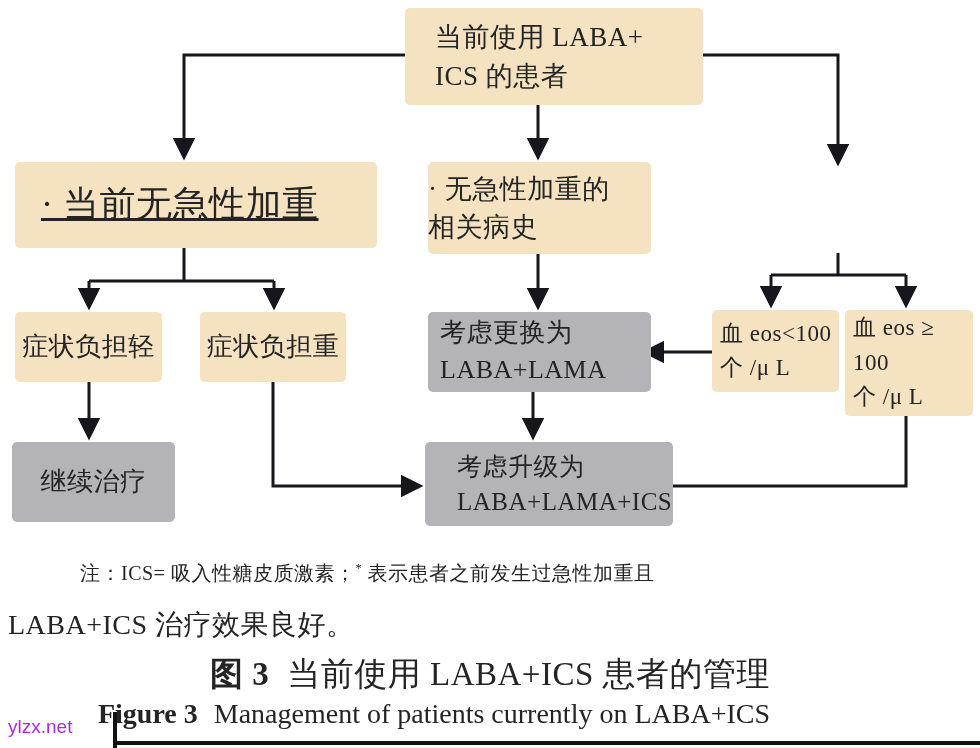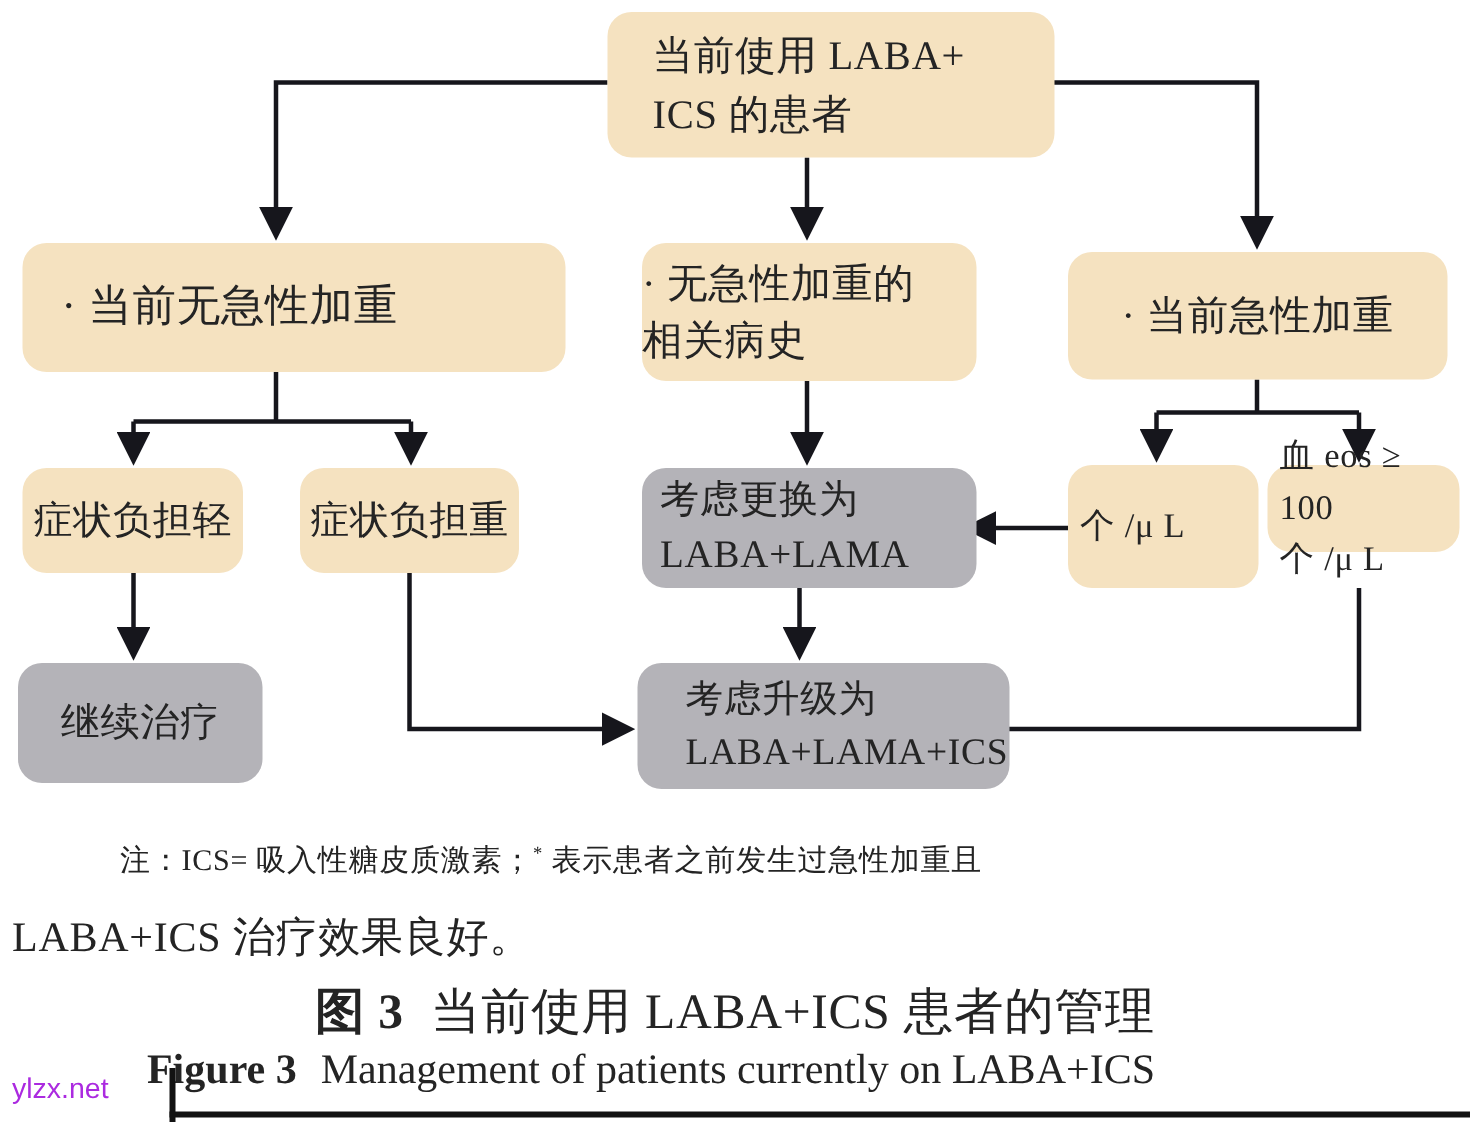--- a/index.html
+++ b/index.html
@@ -2,39 +2,39 @@
 <html><head>
 <meta charset="utf-8">
 <style>
   html,body{margin:0;padding:0;background:#ffffff;}
   .canvas{
     position:relative;width:980px;height:748px;background:#ffffff;overflow:hidden;
     font-family:"Liberation Serif","DejaVu Serif",serif;color:#242424;
   }
   .arrows{position:absolute;left:0;top:0;width:980px;height:560px;z-index:1;}
   .node{
-    position:absolute;z-index:2;border-radius:16px;background:#f5e2c0;
+    position:absolute;z-index:2;border-radius:5px;background:#f5e2c0;
     display:flex;flex-direction:column;justify-content:center;
     font-size:26px;line-height:1.42;letter-spacing:0.5px;
   }
   .node.gray{background:#b4b3b8;}
   .node.center{align-items:center;text-align:center;}
   .node .ln{display:block;}
   sup.star{font-size:0.62em;vertical-align:super;line-height:0;}
 
   
   .n-top{left:405px;top:8px;width:268px;height:97px;padding-left:30px;font-size:27px;}
-  .n-left{left:15px;top:162px;width:336px;height:86px;padding-left:26px;font-size:29px;}
+  .n-left{left:15px;top:162px;width:336px;height:86px;padding-left:26px;font-size:36px;text-decoration:underline;}
   .n-mid{left:428px;top:162px;width:223px;height:92px;padding-left:0;font-size:27px;}
   .n-right{left:712px;top:168px;width:253px;height:85px;font-size:27px;}
   .n-symlight{left:15px;top:312px;width:147px;height:70px;}
   .n-symheavy{left:200px;top:312px;width:146px;height:70px;}
   .n-switch{left:428px;top:312px;width:211px;height:80px;padding-left:12px;}
   .n-eoslow{left:712px;top:310px;width:119px;height:82px;padding-left:8px;font-size:23px;line-height:1.5;}
-  .n-eoshigh{left:845px;top:310px;width:120px;height:58px;padding-left:8px;font-size:23px;line-height:1.5;}
+  .n-eoshigh{left:845px;top:310px;width:120px;height:106px;padding-left:8px;font-size:23px;line-height:1.5;}
   .n-continue{left:12px;top:442px;width:163px;height:80px;}
   .n-upgrade{left:425px;top:442px;width:216px;height:84px;padding-left:32px;font-size:25px;}
 
   
   .note1{position:absolute;left:80px;top:560px;font-size:20px;letter-spacing:0.5px;z-index:2;}
   .note2{position:absolute;left:8px;top:606px;font-size:28px;letter-spacing:0.5px;z-index:2;}
   .cap-zh{position:absolute;left:0;top:652px;width:980px;text-align:center;font-size:33px;letter-spacing:0.5px;z-index:2;}
   .cap-zh .b{font-weight:bold;margin-right:18px;}
   .cap-en{position:absolute;left:0;top:698px;width:868px;text-align:center;font-size:28px;z-index:2;}
   .cap-en .b{font-weight:bold;margin-right:16px;}
@@ -82,38 +82,36 @@
 
   <div class="node n-left">
     <span class="ln">· 当前无急性加重</span>
   </div>
 
   <div class="node n-mid">
     <span class="ln">· 无急性加重的</span>
     <span class="ln">相关病史</span>
   </div>
 
-  <div class="node n-right center">
-    <span class="ln">· 当前急性加重</span>
-  </div>
 
   <div class="node n-symlight center">
     <span class="ln">症状负担轻</span>
   </div>
 
   <div class="node n-symheavy center">
     <span class="ln">症状负担重</span>
   </div>
 
   <div class="node n-switch gray">
     <span class="ln">考虑更换为</span>
     <span class="ln">LABA+LAMA</span>
   </div>
 
   <div class="node n-eoslow">
+    <span class="ln">血 eos&lt;100</span>
     <span class="ln">个 /μ L</span>
   </div>
 
   <div class="node n-eoshigh">
     <span class="ln">血 eos ≥ 100</span>
     <span class="ln">个 /μ L</span>
   </div>
 
   <div class="node n-continue gray center">
     <span class="ln">继续治疗</span>

